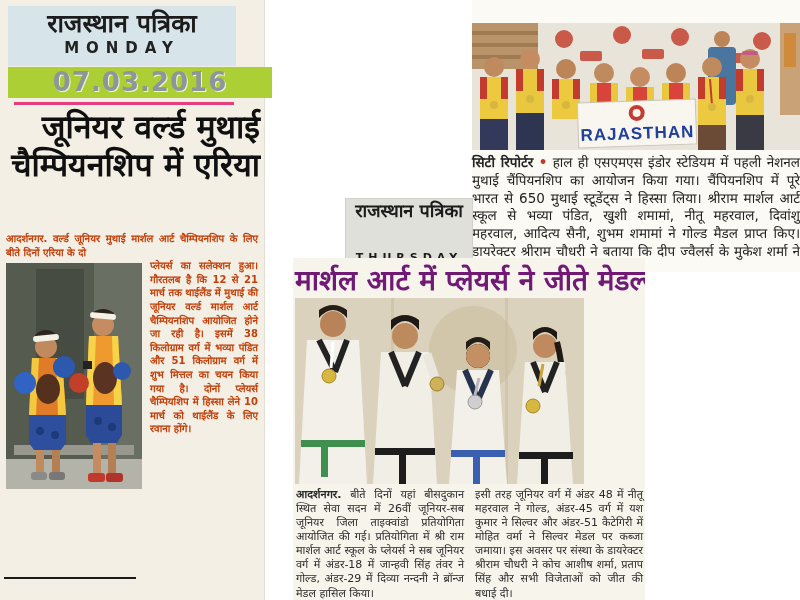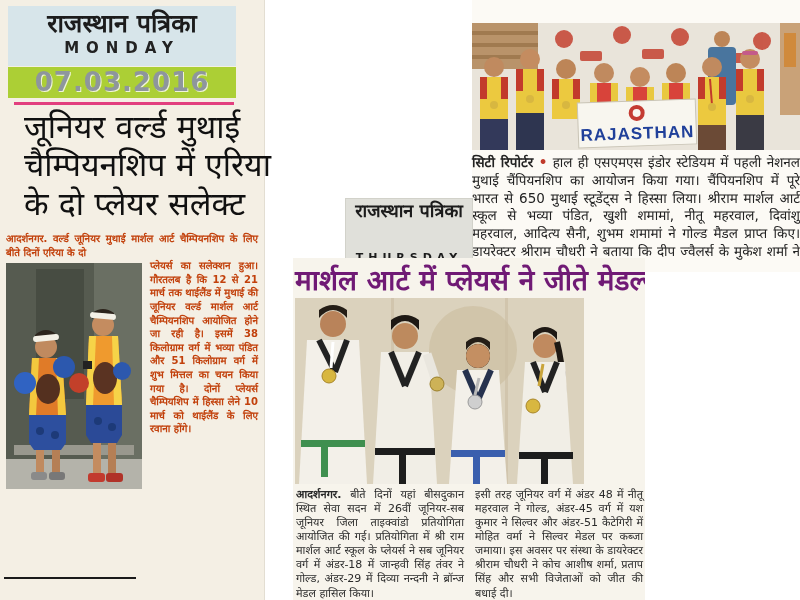--- a/index.html
+++ b/index.html
@@ -6,27 +6,27 @@
   #page{position:relative;width:800px;height:600px;background:#ffffff;overflow:hidden;
         font-family:"DejaVu Sans","Liberation Sans",sans-serif;color:#1c1c1c;padding-left:44px;}
 
   
   .clip-left{position:absolute;left:0;top:0;width:264px;height:600px;
              background:#f4efe4;border-right:1px solid #e3ded2;}
   .masthead1{position:absolute;left:8px;top:6px;width:228px;height:60px;
              background:#d7e5ea;text-align:center;}
   .paper1{font-size:25px;font-weight:bold;line-height:1.2;padding-top:3px;}
   .day1{font-size:15px;font-weight:bold;letter-spacing:7px;color:#222;}
-  .datebar1{position:absolute;left:8px;top:67px;width:228px;height:31px;
+  .datebar1{position:absolute;left:8px;top:67px;width:264px;height:31px;
             background:#accf35;text-align:center;}
   .date1{font-size:26px;font-weight:bold;color:#8e969c;letter-spacing:1px;
          text-shadow:1px 1px 0 #f0f5d8;line-height:31px;}
   .pinkline{position:absolute;left:14px;top:102px;width:220px;height:3px;background:#e23f7e;}
-  .headline1{position:absolute;left:4px;top:108px;width:256px;text-align:left;
-             font-size:32px;font-weight:normal;line-height:1.2;color:#101010;margin-left:20px;}
+  .headline1{position:absolute;left:4px;top:108px;width:256px;text-align:right;
+             font-size:32px;font-weight:bold;line-height:1.2;color:#101010;}
   .article1{position:absolute;left:6px;top:232px;width:252px;
             font-size:10px;font-weight:bold;line-height:1.36;text-align:justify;color:#c2410c;}
   .article1 .dateline{font-weight:bold;}
   .photo-boxers{float:left;width:136px;height:226px;margin:4px 8px 4px 0;}
   .rule-black{position:absolute;left:4px;top:577px;width:132px;height:2px;background:#1a1a1a;}
 
   
   .clip-right{position:absolute;left:472px;top:0;width:328px;height:272px;background:#fcfaf5;}
   .headline2{font-size:14.5px;font-weight:bold;letter-spacing:-0.3px;white-space:nowrap;
              overflow:hidden;border-bottom:2px solid #2a2a2a;padding:1px 0 2px 0;color:#0d0d0d;}
@@ -61,21 +61,20 @@
       <div class="paper1">राजस्थान पत्रिका</div>
       <div class="day1">MONDAY</div>
     </div>
     <div class="datebar1">
       <span class="date1">07.03.2016</span>
     </div>
     <div class="pinkline"></div>
     <div class="headline1">
       <div>जूनियर वर्ल्ड मुथाई</div>
       <div>चैम्पियनशिप में एरिया</div>
-      <div>के दो प्लेयर सलेक्ट</div>
     </div>
     <div class="article1">
       <span class="dateline">आदर्शनगर.</span><span> वर्ल्ड जूनियर मुथाई मार्शल आर्ट चैम्पियनशिप के लिए बीते दिनों एरिया के दो</span>
       <div>
         
         <svg class="photo-boxers" viewBox="0 0 136 226" role="img">
           <rect x="0" y="0" width="136" height="226" fill="#565b50"></rect>
           <rect x="88" y="0" width="48" height="226" fill="#6a6f63"></rect>
           <rect x="30" y="6" width="48" height="130" fill="#474c42"></rect>
           <rect x="0" y="196" width="136" height="30" fill="#b4b3aa"></rect>

